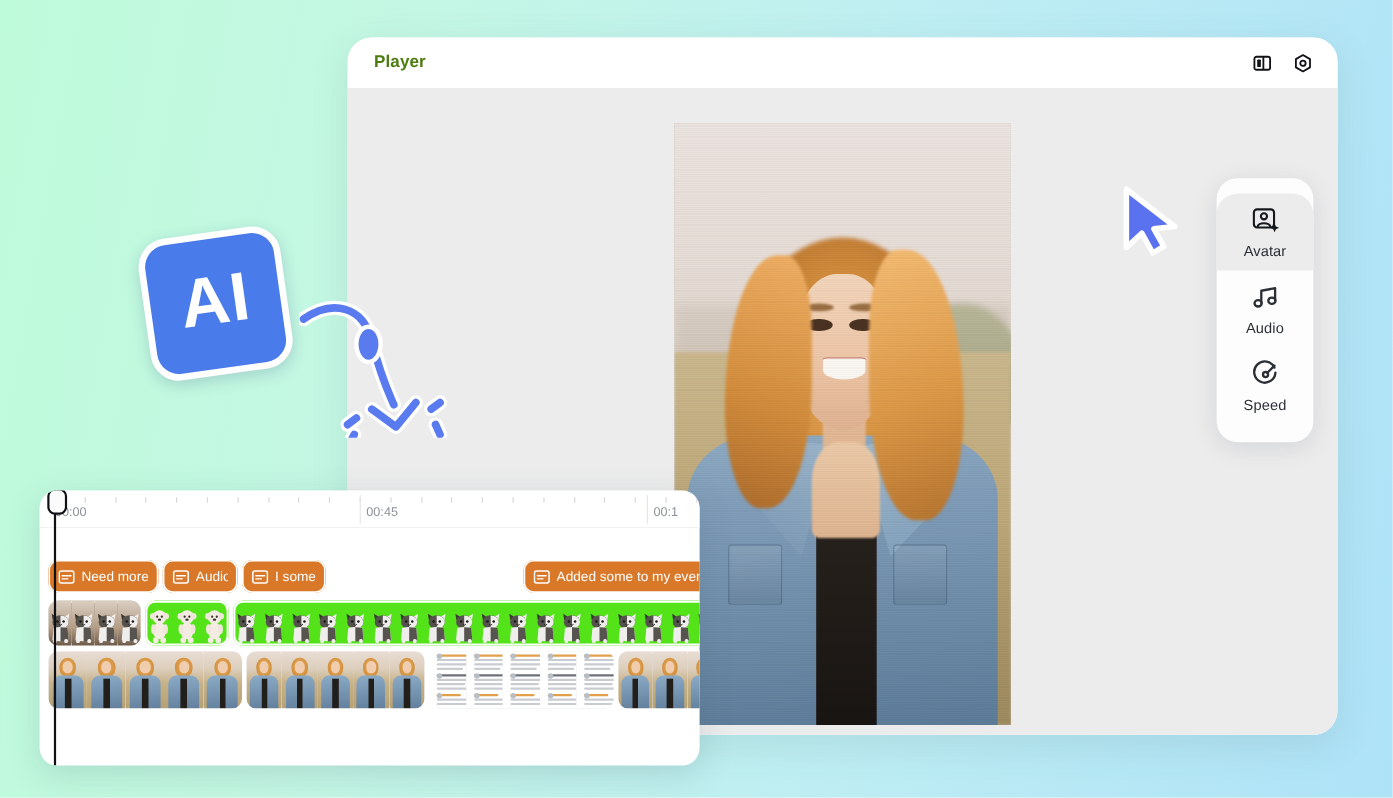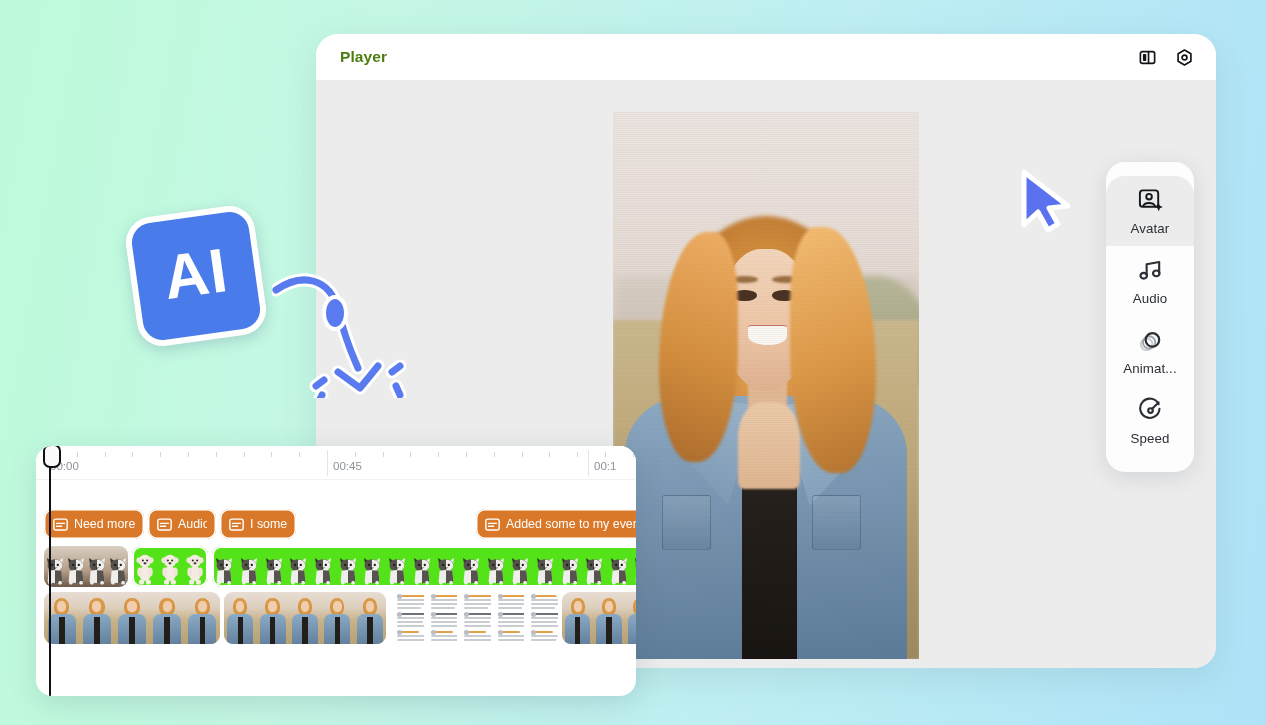--- a/index.html
+++ b/index.html
@@ -356,28 +356,20 @@
         </svg>
         <span class="rail-label">Avatar</span>
       </div>
       <div class="rail-item">
         <svg class="rail-ico" viewBox="0 0 28 28">
           <path d="M10 19 V7.6 L23 5.2 V16.6" fill="none" stroke="#2b2f36" stroke-width="2.2" stroke-linecap="round" stroke-linejoin="round"></path>
           <ellipse cx="7" cy="19.4" rx="3.4" ry="3" fill="none" stroke="#2b2f36" stroke-width="2.2"></ellipse>
           <ellipse cx="20" cy="17" rx="3.4" ry="3" fill="none" stroke="#2b2f36" stroke-width="2.2"></ellipse>
         </svg>
         <span class="rail-label">Audio</span>
-      </div>
-      <div class="rail-item">
-        <svg class="rail-ico" viewBox="0 0 28 28">
-          <circle cx="10" cy="18" r="6" fill="none" stroke="#c9ccd1" stroke-width="2"></circle>
-          <circle cx="12.6" cy="16" r="6.4" fill="none" stroke="#9fa4ac" stroke-width="2"></circle>
-          <circle cx="16" cy="13.4" r="7" fill="none" stroke="#2b2f36" stroke-width="2.3"></circle>
-        </svg>
-        <span class="rail-label">Animat...</span>
       </div>
       <div class="rail-item">
         <svg class="rail-ico" viewBox="0 0 28 28">
           <path d="M22.4 7.5 A10 10 0 1 0 23.3 12.2" fill="none" stroke="#2b2f36" stroke-width="2.2" stroke-linecap="round"></path>
           <circle cx="14" cy="14" r="2.4" fill="none" stroke="#2b2f36" stroke-width="2.2"></circle>
           <line x1="15.7" y1="12.3" x2="22.4" y2="5.6" stroke="#2b2f36" stroke-width="2.2" stroke-linecap="round"></line>
         </svg>
         <span class="rail-label">Speed</span>
       </div>
     </div>

